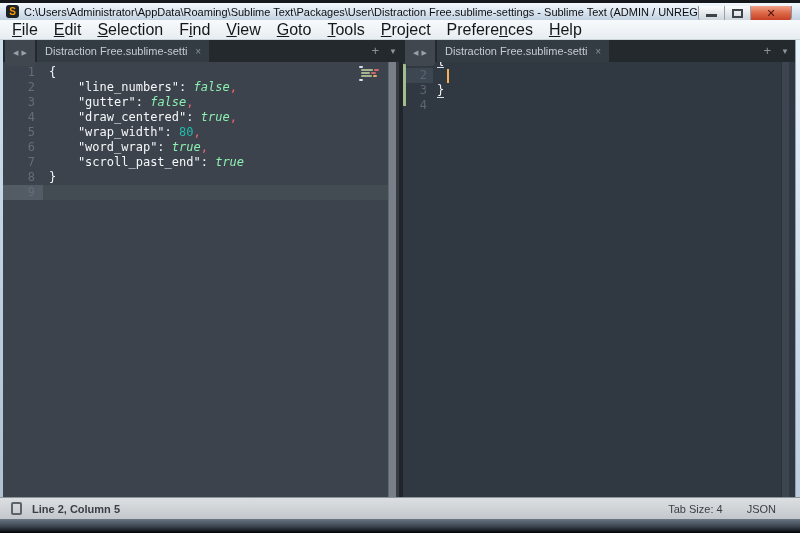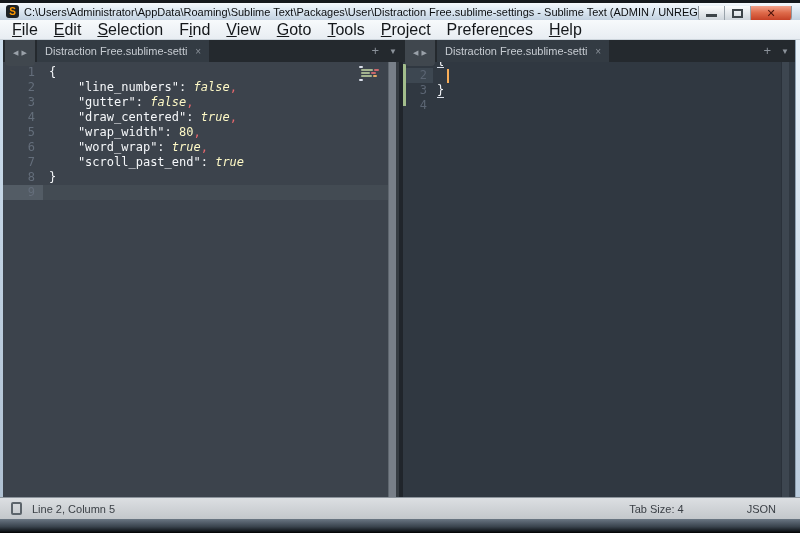--- a/index.html
+++ b/index.html
@@ -77,22 +77,22 @@
   .pane.left .ln { width:40px; padding-right:8px; }
   .pane.right .ln { width:30px; padding-right:6px; }
   .pane.left .code { padding-left:6px; }
   .pane.right .code { padding-left:4px; }
   .row.hl { background:rgba(255,255,255,0.045); }
   .pane.left .row.hl .ln { background:#49525c; }
   .pane.right .row.hl { background:transparent; }
   .pane.right .row.hl .ln { background:#3d4751; }
 
   .seg-w { color:#f5f7fa; }
-  .seg-b { color:#fef9c3; font-style:italic; }
-  .seg-n { color:#fef9c3; }
+  .seg-b { color:#86efac; font-style:italic; }
+  .seg-n { color:#14b8a6; }
   .seg-c { color:#ec5f66; }
   .seg-wu { color:#f5f7fa; border-bottom:1px solid #d8dee9; }
 
   
   .minimap { position:absolute; top:4px; right:14px; width:26px; height:16px; }
   .minimap i { position:absolute; height:2px; border-radius:1px; }
   .minimap i:nth-child(1){ left:0; top:0;  width:4px;  background:#d8dee9; }
   .minimap i:nth-child(2){ left:2px; top:3px; width:12px; background:#9fb089; }
   .minimap i:nth-child(3){ left:15px; top:3px; width:5px; background:#c75e63; }
   .minimap i:nth-child(4){ left:2px; top:6px; width:9px;  background:#9fb089; }
@@ -111,23 +111,23 @@
   
   .diffbar { position:absolute; left:0; top:2px; width:3px; height:42px; background:#a3be8c; }
   .caret { position:absolute; left:44px; top:7px; width:2px; height:14px; background:#f9ae58; }
 
   
   .statusbar { position:absolute; left:0; top:497px; width:800px; height:22px;
     background:linear-gradient(#dcdfe2,#c3c7cb); border-top:1px solid #8d959d;
     display:flex; align-items:center; font-size:11px; color:#3a3f45; }
   .status-icon { width:11px; height:13px; border:2px solid #5c646b; border-radius:2px;
     margin:0 10px 0 11px; flex:0 0 auto; }
-  .status-pos { white-space:nowrap; }
+  .status-pos { white-space:nowrap;font-weight:bold; }
   .status-spacer { flex:1; }
-  .status-tabsize { margin-right:63px; }
+  .status-tabsize { margin-right:24px; }
   .status-syntax { margin-right:24px; }
 </style>
 </head>
 <body>
 
 <div class="win">
 
   <div class="titlebar">
     <div class="app-icon">S</div>
     <div class="title-text">C:\Users\Administrator\AppData\Roaming\Sublime Text\Packages\User\Distraction Free.sublime-settings - Sublime Text (ADMIN / UNREGISTERED)</div>

